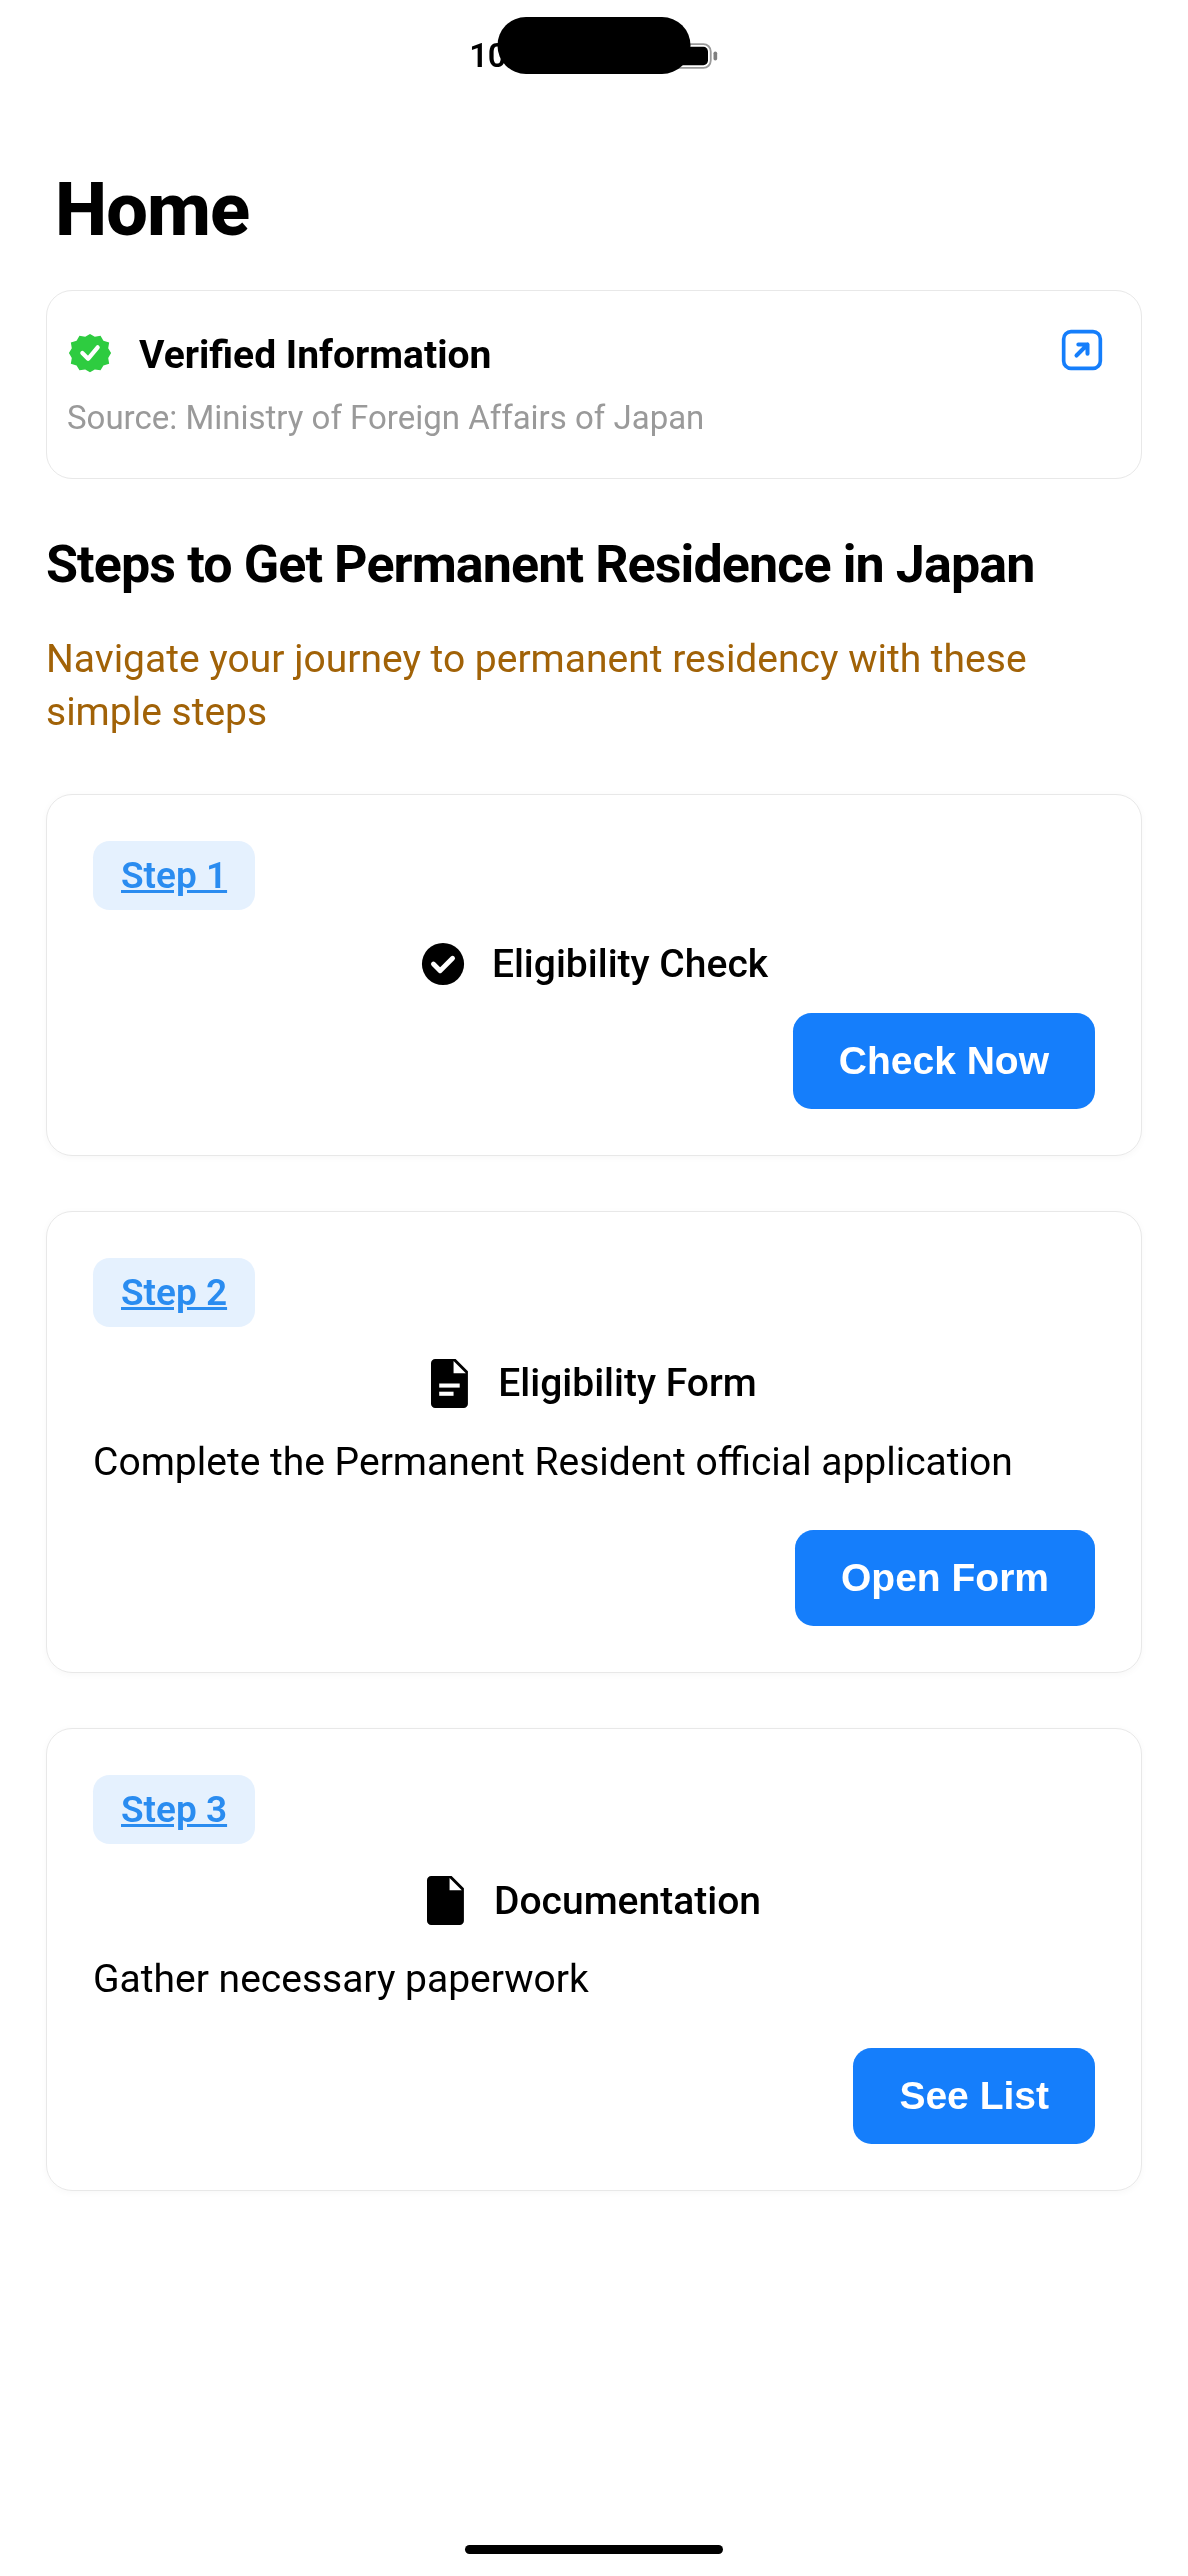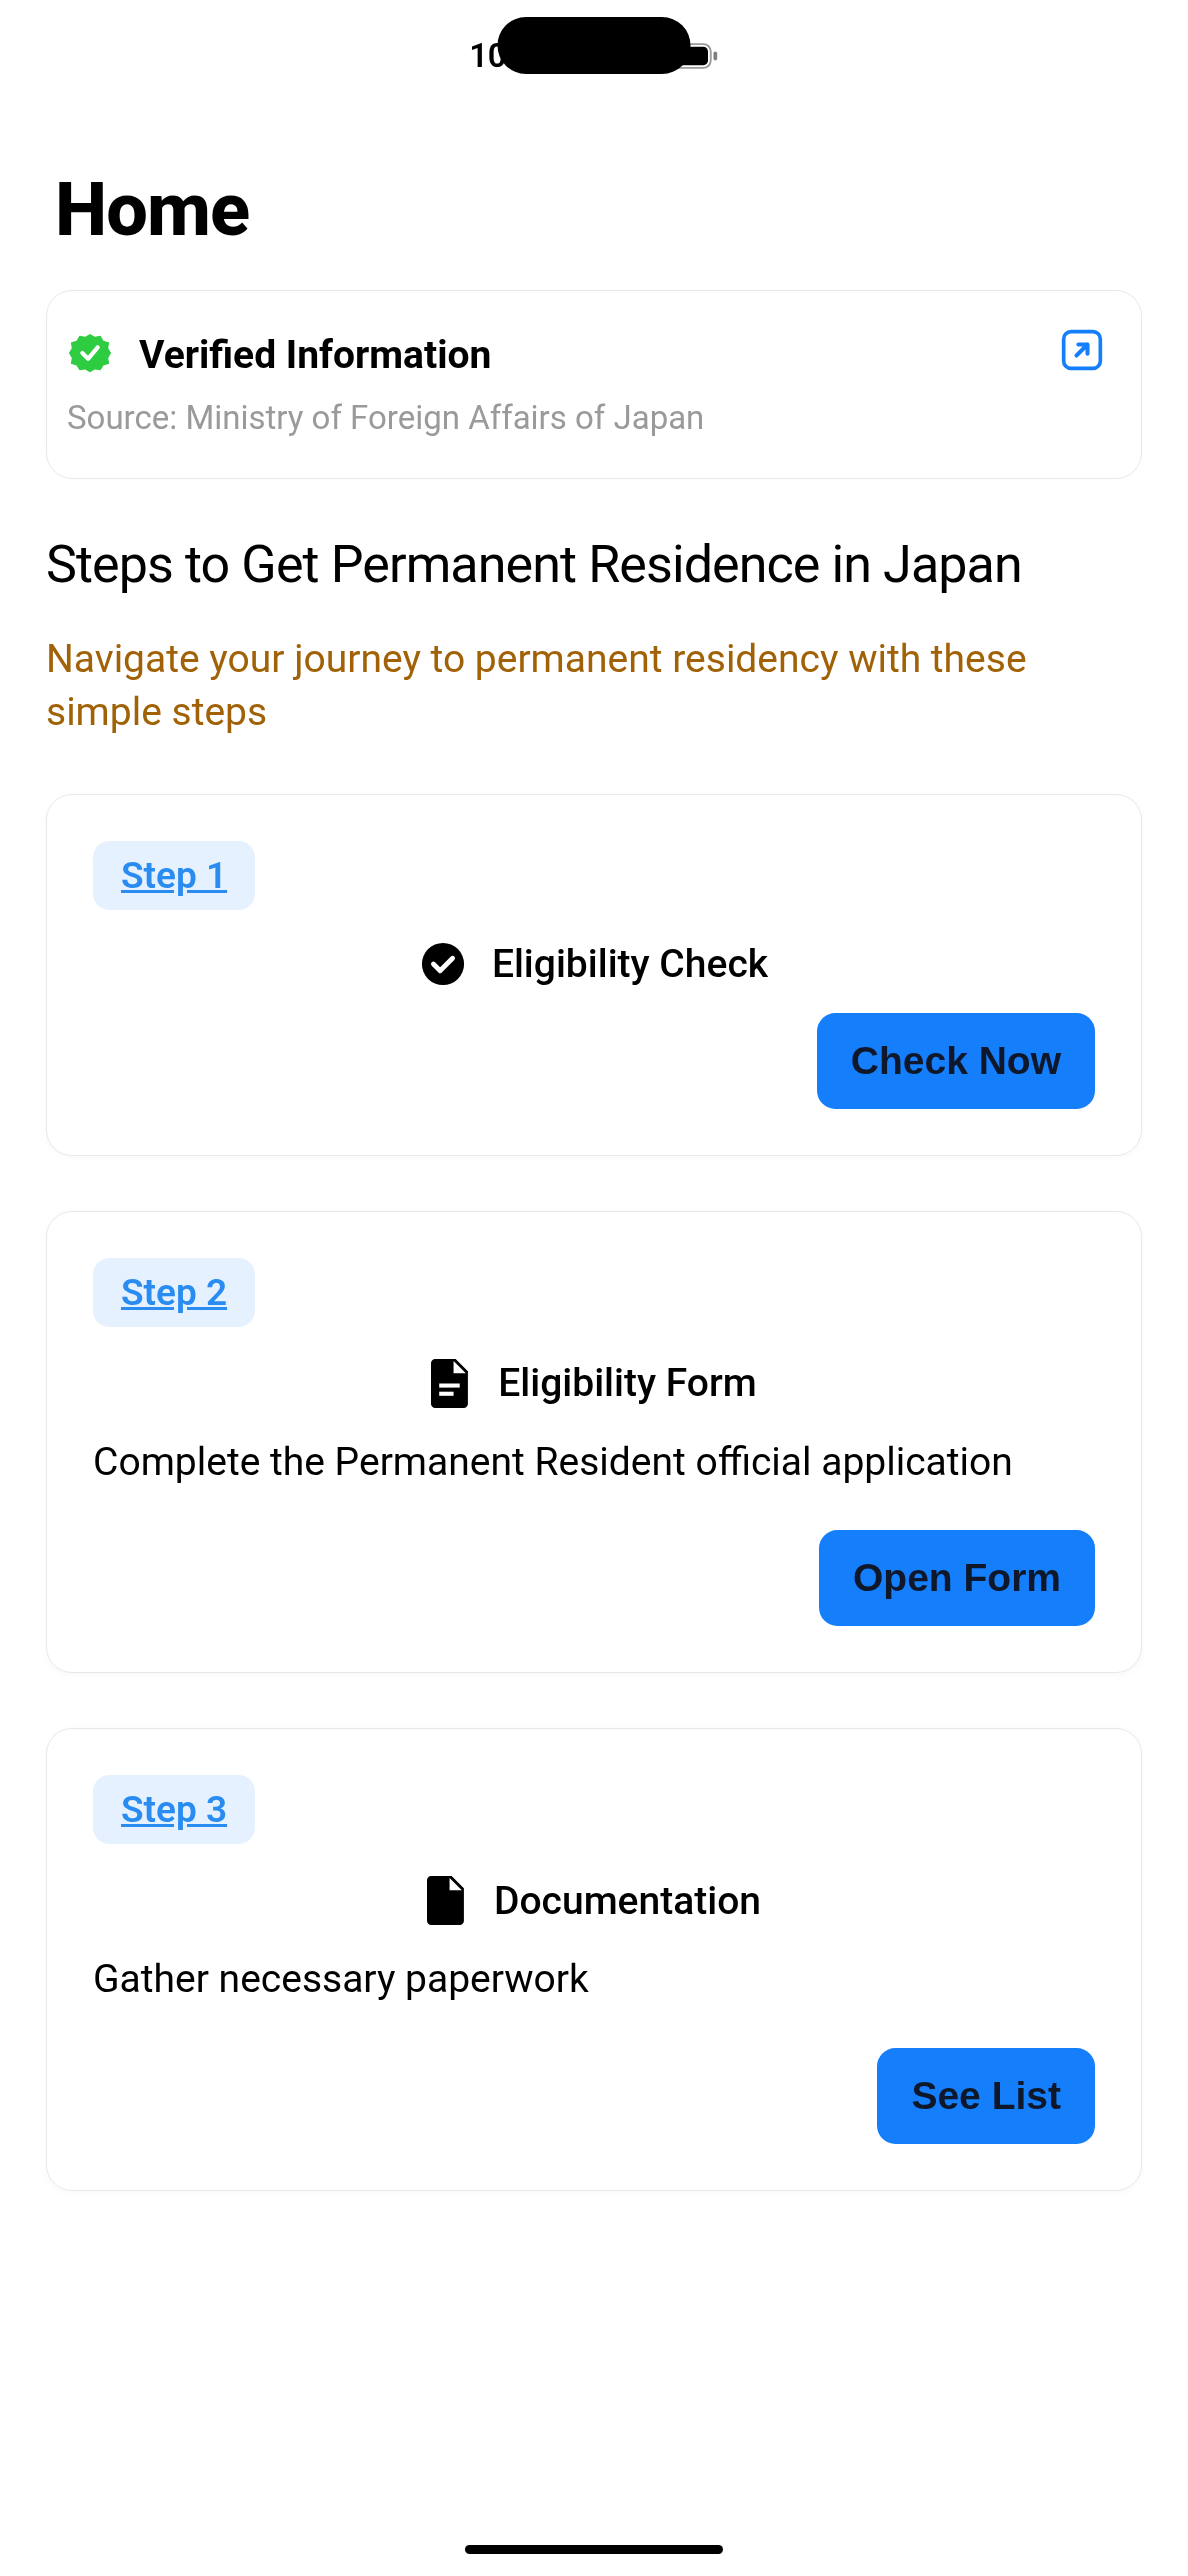--- a/index.html
+++ b/index.html
@@ -84,21 +84,21 @@
   color: #9a9a9a;
 }
 .external-link-btn {
   position: absolute;
   right: 37px;
   top: 37px;
   cursor: pointer;
 }
 .section-title {
   font-size: 52px;
-  font-weight: 400;
+  font-weight: 700;
   line-height: 1.2;
   margin-bottom: 37px;
   letter-spacing: -0.9px;
 }
 .section-subtitle {
   font-size: 39px;
   color: #a16207;
   line-height: 1.35;
   margin-bottom: 55px;
 }
@@ -135,24 +135,24 @@
   font-size: 39px;
   line-height: 1.4;
   margin-bottom: 41px;
 }
 .step-action-row {
   display: flex;
   justify-content: flex-end;
 }
 .action-button {
   background: #157efb;
-  color: #0f172a;
+  color: #ffffff;
   font-size: 39px;
   font-weight: 600;
-  padding: 26px 34px;
+  padding: 26px 46px;
   border: none;
   border-radius: 18.4px;
   cursor: pointer;
 }
 .home-indicator {
   position: absolute;
   bottom: 22px;
   left: 50%;
   transform: translateX(-50%);
   width: 258px;

